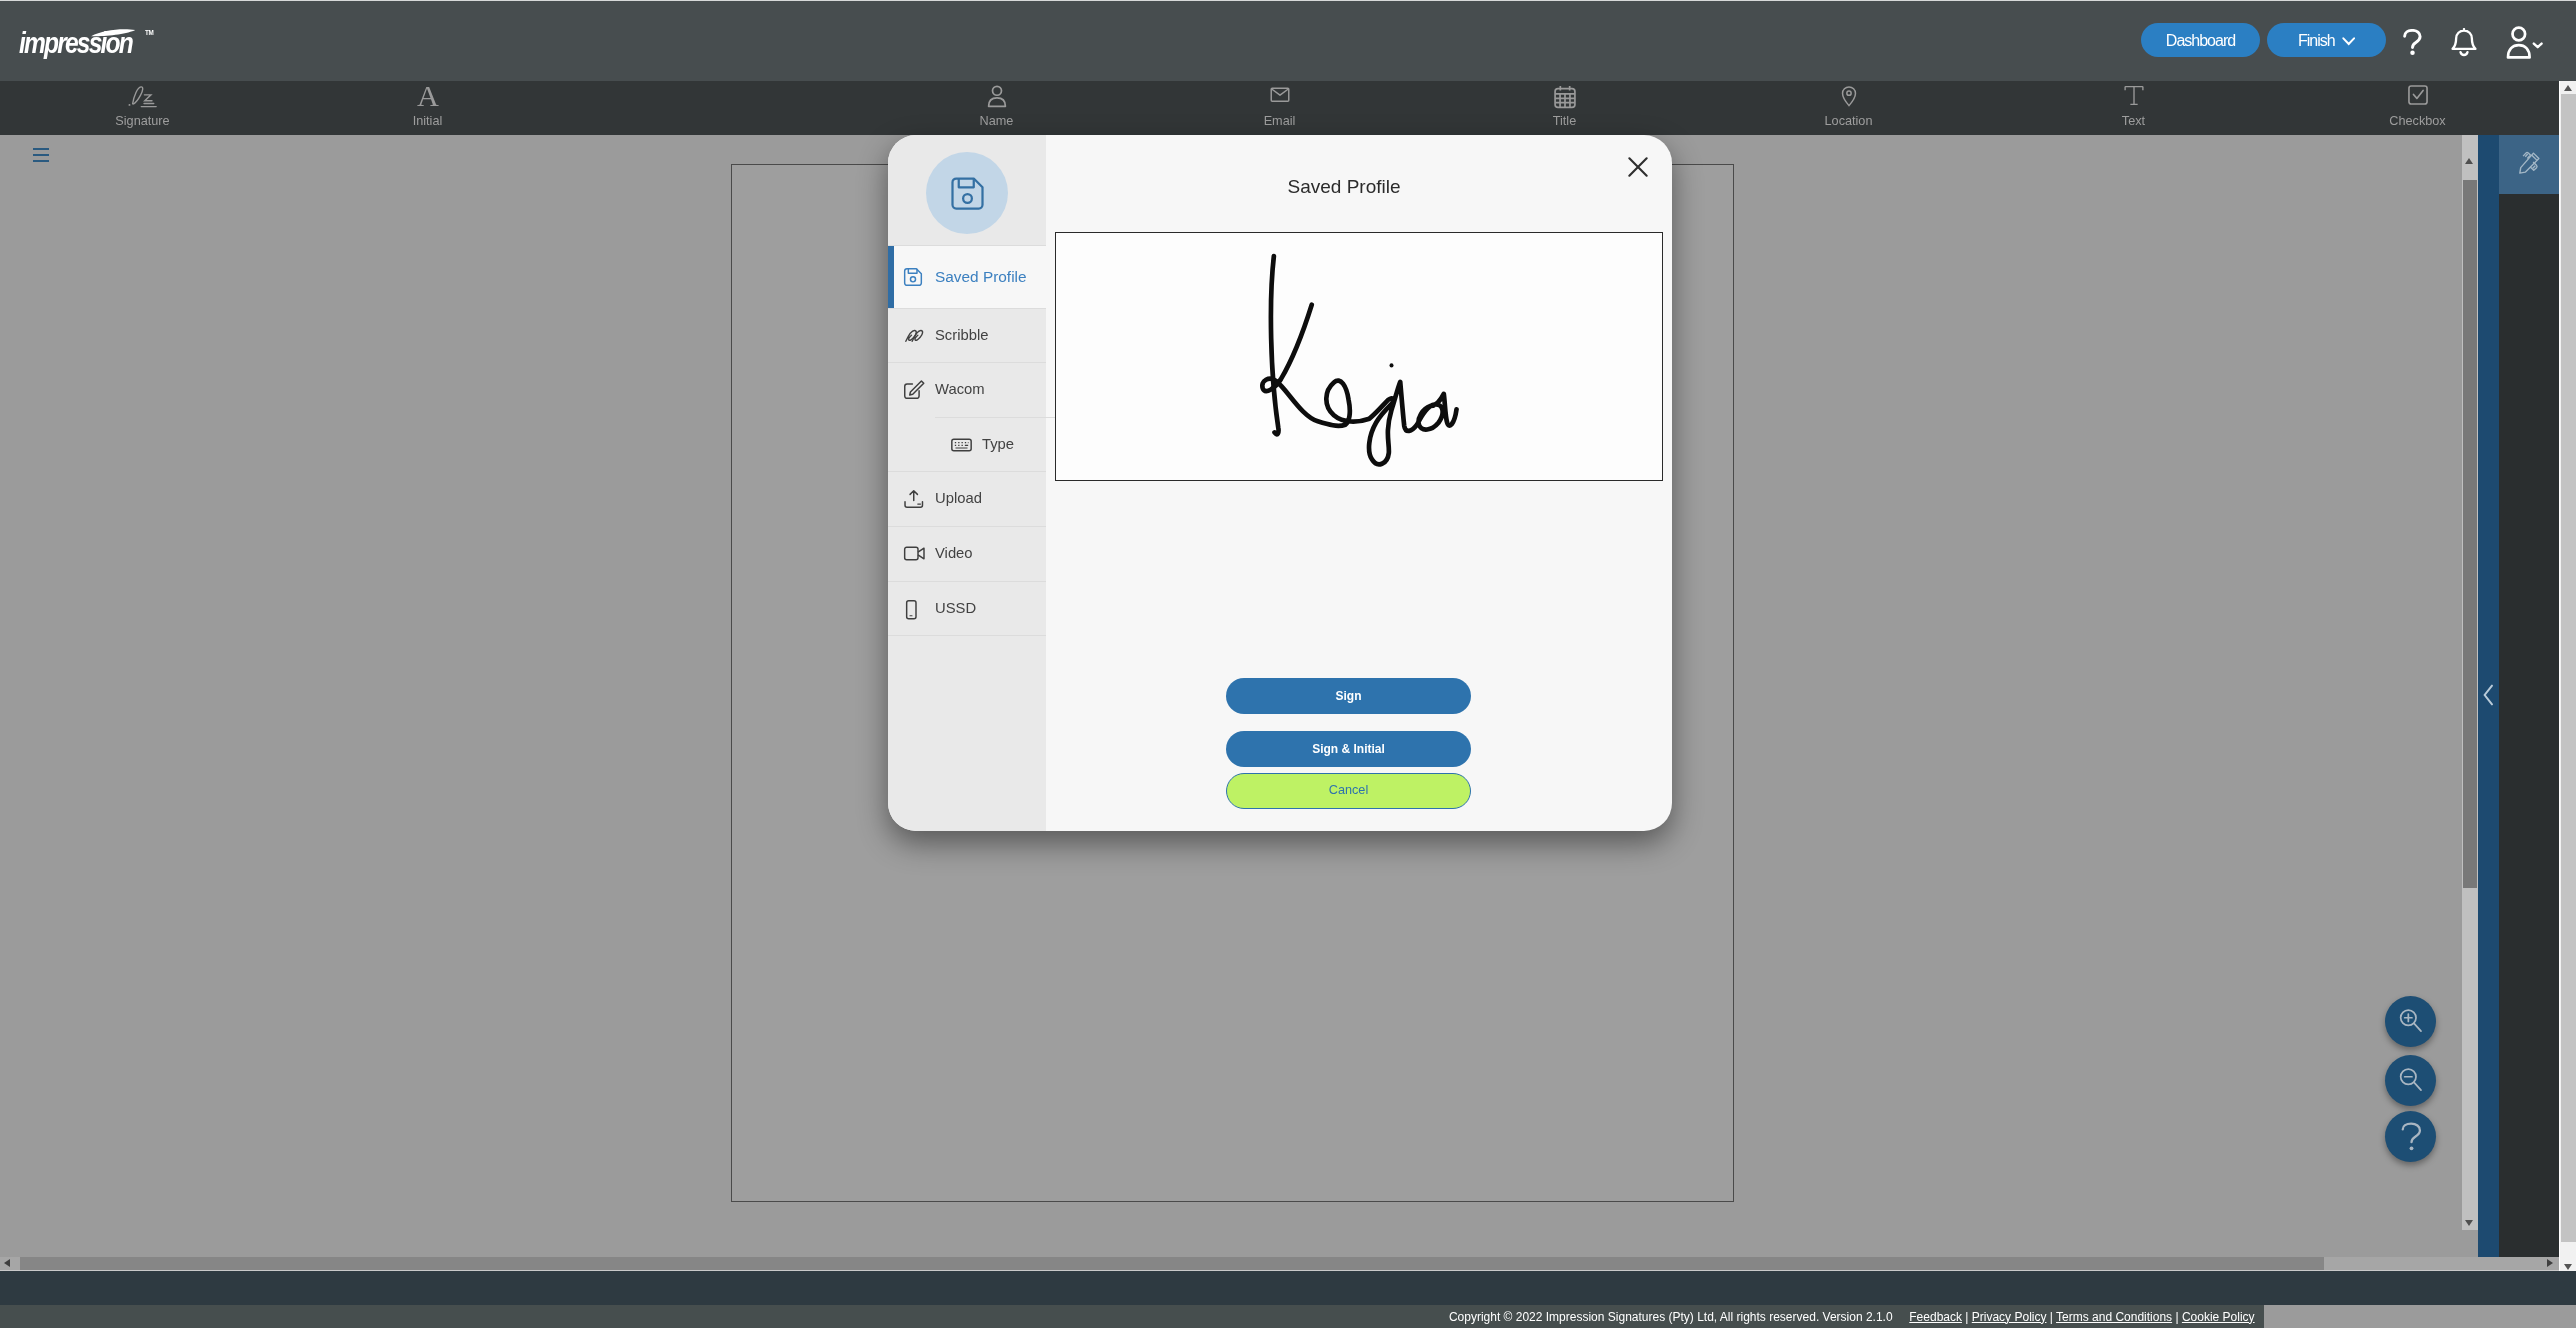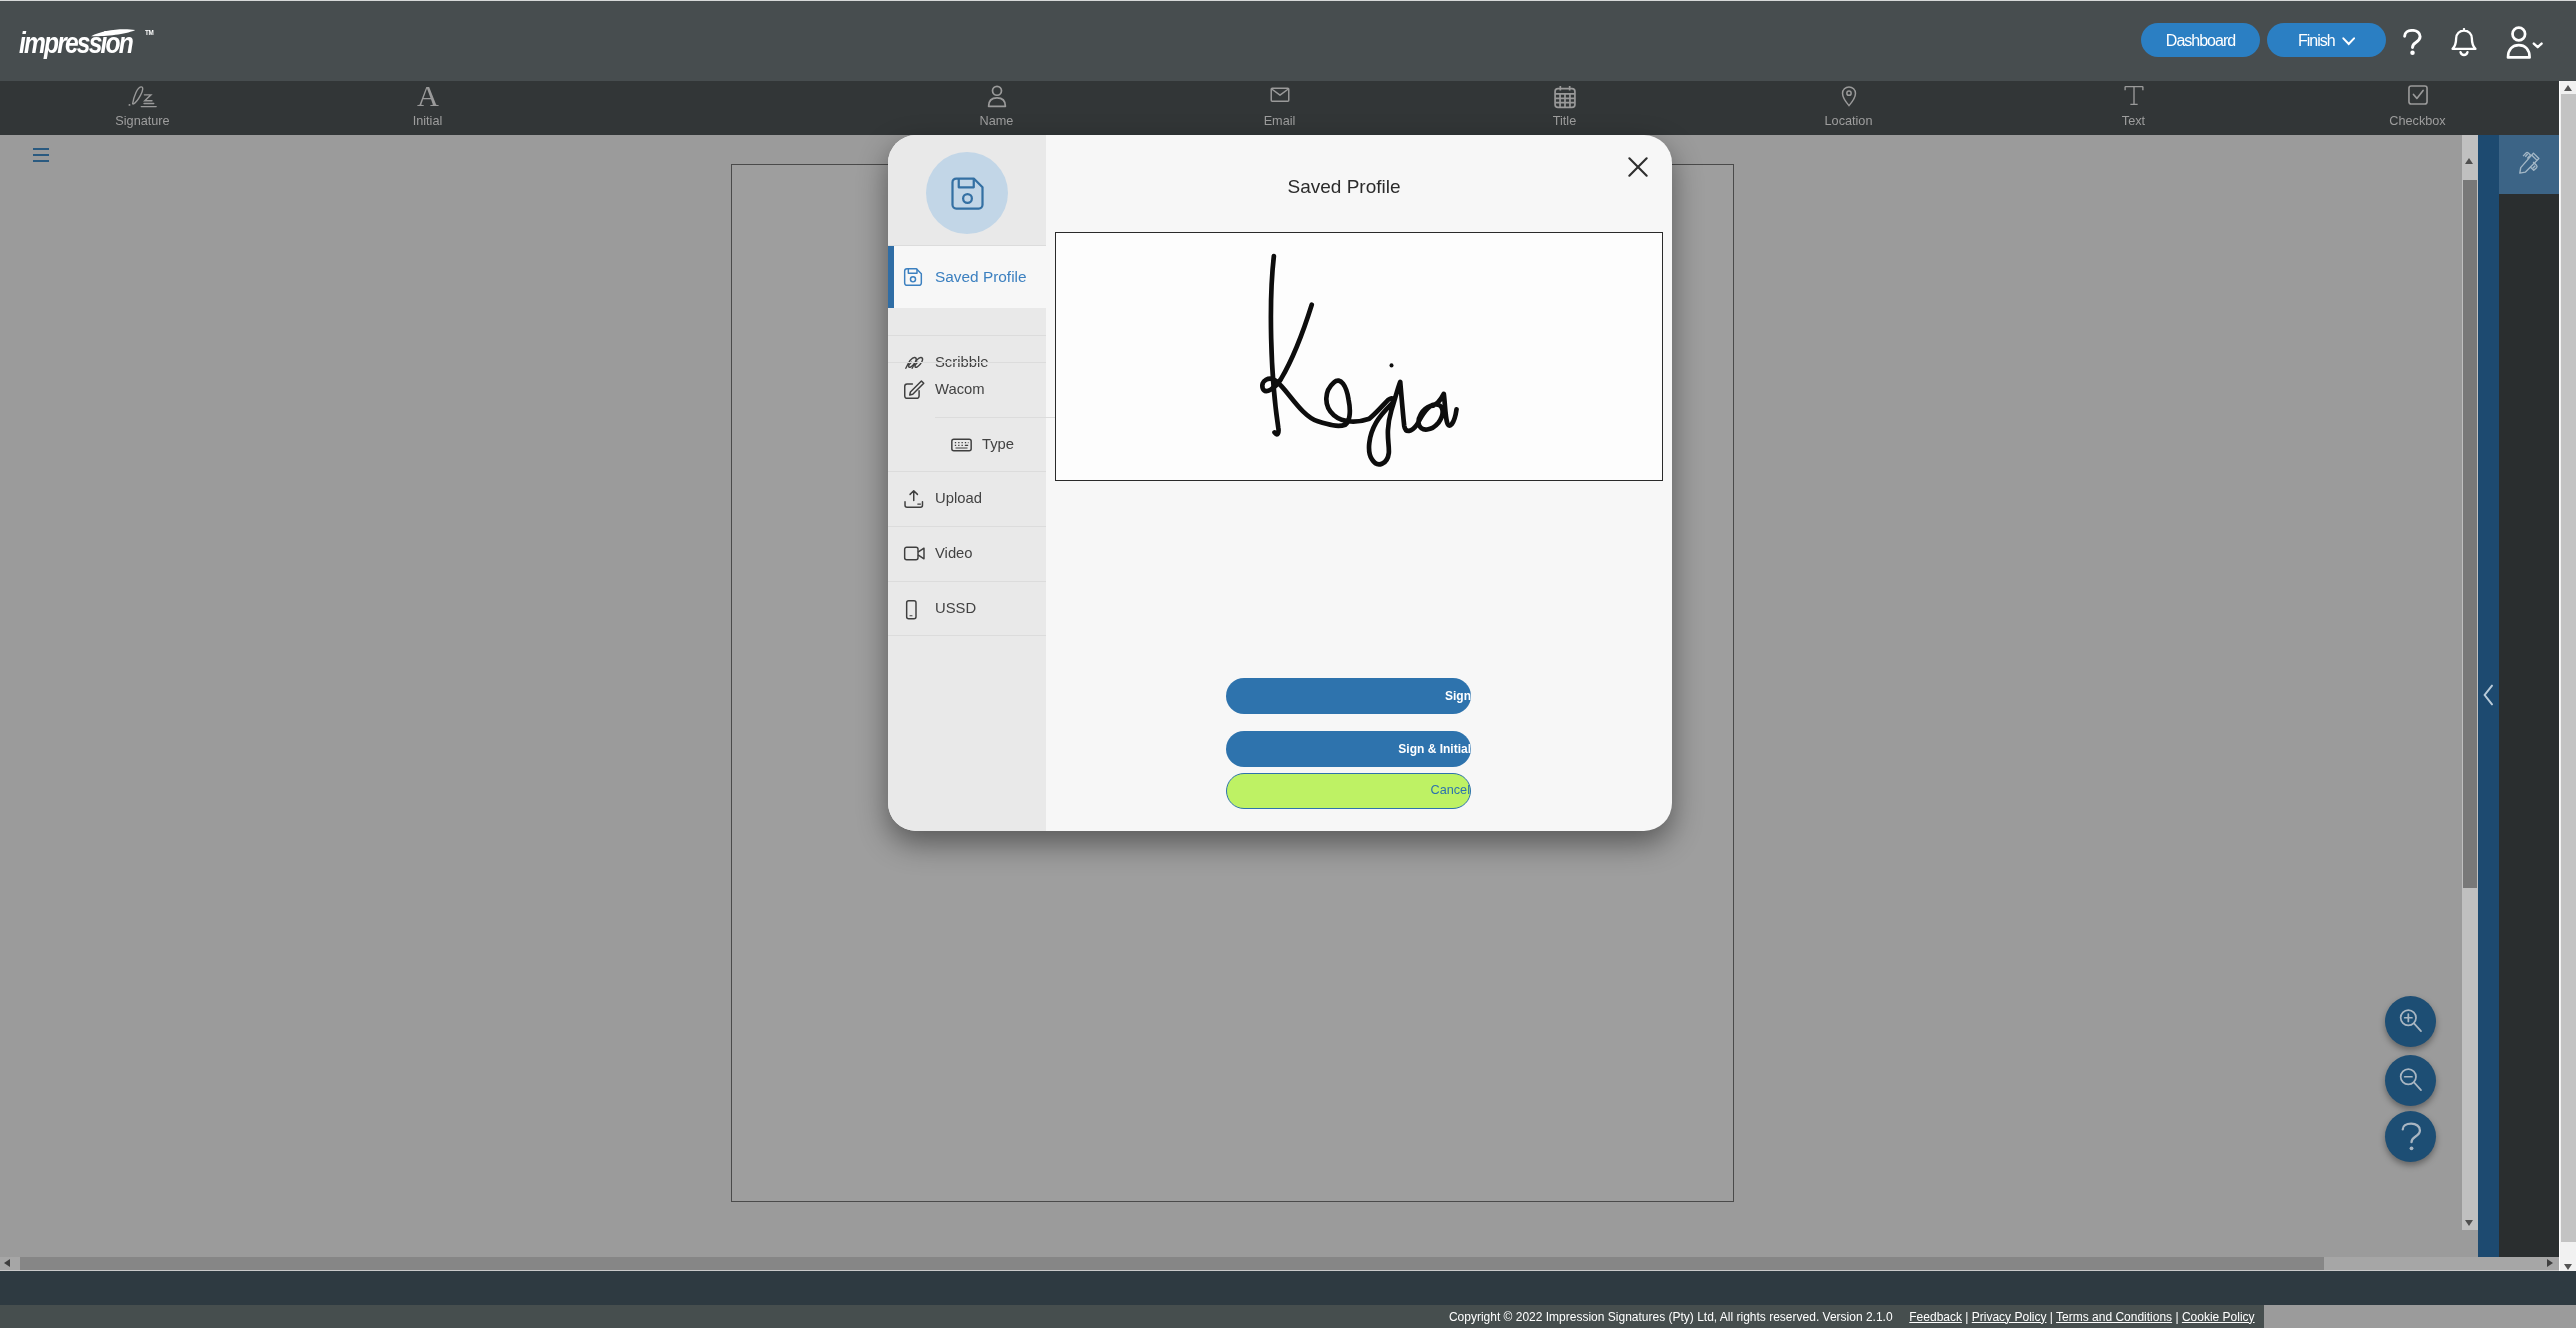--- a/index.html
+++ b/index.html
@@ -57,21 +57,21 @@
   .mrow { position:absolute; left:0; width:158px; border-top:1.3px solid #dcdcdc; }
   .mrow .ic { position:absolute; left:15.4px; top:50%; margin-top:-10px; }
   .mrow .tx { position:absolute; left:47px; top:50%; margin-top:-8.7px; font-size:14.8px; color:#424242; }
   .mrow.active { background:#f7f7f7; }
   .mrow.active .tx { color:#3c80c0; font-size:15.4px; }
   .mrow.active::before { content:""; position:absolute; left:0; top:0; width:6px; height:100%; background:#2f6da5; }
 
   #mtitle { position:absolute; left:164px; top:41px; width:584px; text-align:center; font-size:19px; color:#2b2b2b; }
   #sigbox { position:absolute; left:167px; top:97px; width:608px; height:249px; background:#fdfdfd; border:1.3px solid #2a2a2a; }
   .mbtn { position:absolute; left:338px; width:245px; height:36px; border-radius:18px; background:#2e73ad;
-          color:#fff; font-size:12px; font-weight:bold; text-align:right; line-height:36px; }
+          color:#fff; font-size:12px; font-weight:bold; text-align:center; line-height:36px; }
   #btn-sign { top:543px; }
   #btn-signinit { top:596px; }
   #btn-cancel { top:638px; background:#bef264; border:1.3px solid #2e73ad; color:#2e73ad; font-weight:normal; font-size:12.7px; line-height:33px; }
 </style>
 </head>
 <body>
 
 <div class="abs" id="header">
   <svg class="abs" id="logo" style="left:19px; top:19px;" width="161" height="44" viewBox="0 0 240 66">
     <text x="0" y="46" transform="scale(0.855 1)" font-family="Liberation Sans, sans-serif" font-size="41" font-weight="bold" font-style="italic" letter-spacing="-3" fill="#ffffff">impression</text>
@@ -252,21 +252,21 @@
     <div class="mrow active" style="top:110px; height:63px;">
       <svg class="ic" width="20" height="20" viewBox="0 0 30 30">
         <g fill="none" stroke="#3c80c0" stroke-width="2.2" stroke-linejoin="round">
           <path d="M6 2.5 H20 L27.5 10 V24 A3.5 3.5 0 0 1 24 27.5 H6 A3.5 3.5 0 0 1 2.5 24 V6 A3.5 3.5 0 0 1 6 2.5 Z"></path>
           <path d="M8 2.5 V9.5 H21 V2.5"></path>
           <circle cx="15" cy="18.5" r="3.8"></circle>
         </g>
       </svg>
       <span class="tx">Saved Profile</span>
     </div>
-    <div class="mrow" style="top:173px; height:54px;margin-top:27px;">
+    <div class="mrow" style="top:173px; height:54px;">
       <svg class="ic" width="23" height="20" viewBox="0 0 34 30">
         <g fill="none" stroke="#424242" stroke-width="2.1" stroke-linecap="round">
           <path d="M4 23 C8.5 13 13.5 6 17.5 6.8 C21 7.5 20 12.5 16 17 C13 20.4 10 22.4 8.5 21 C7.4 19.8 9.2 16.3 12.5 13.8"></path>
           <path d="M13.5 23 C18 13 23 6 27 6.8 C30.5 7.5 29.5 12.5 25.5 17 C22.5 20.4 19.5 22.4 18 21 C16.9 19.8 18.7 16.3 22 13.8"></path>
         </g>
       </svg>
       <span class="tx">Scribble</span>
     </div>
     <div class="mrow" style="top:227px; height:54px;">
       <svg class="ic" width="21.5" height="20" viewBox="0 0 32 30">

